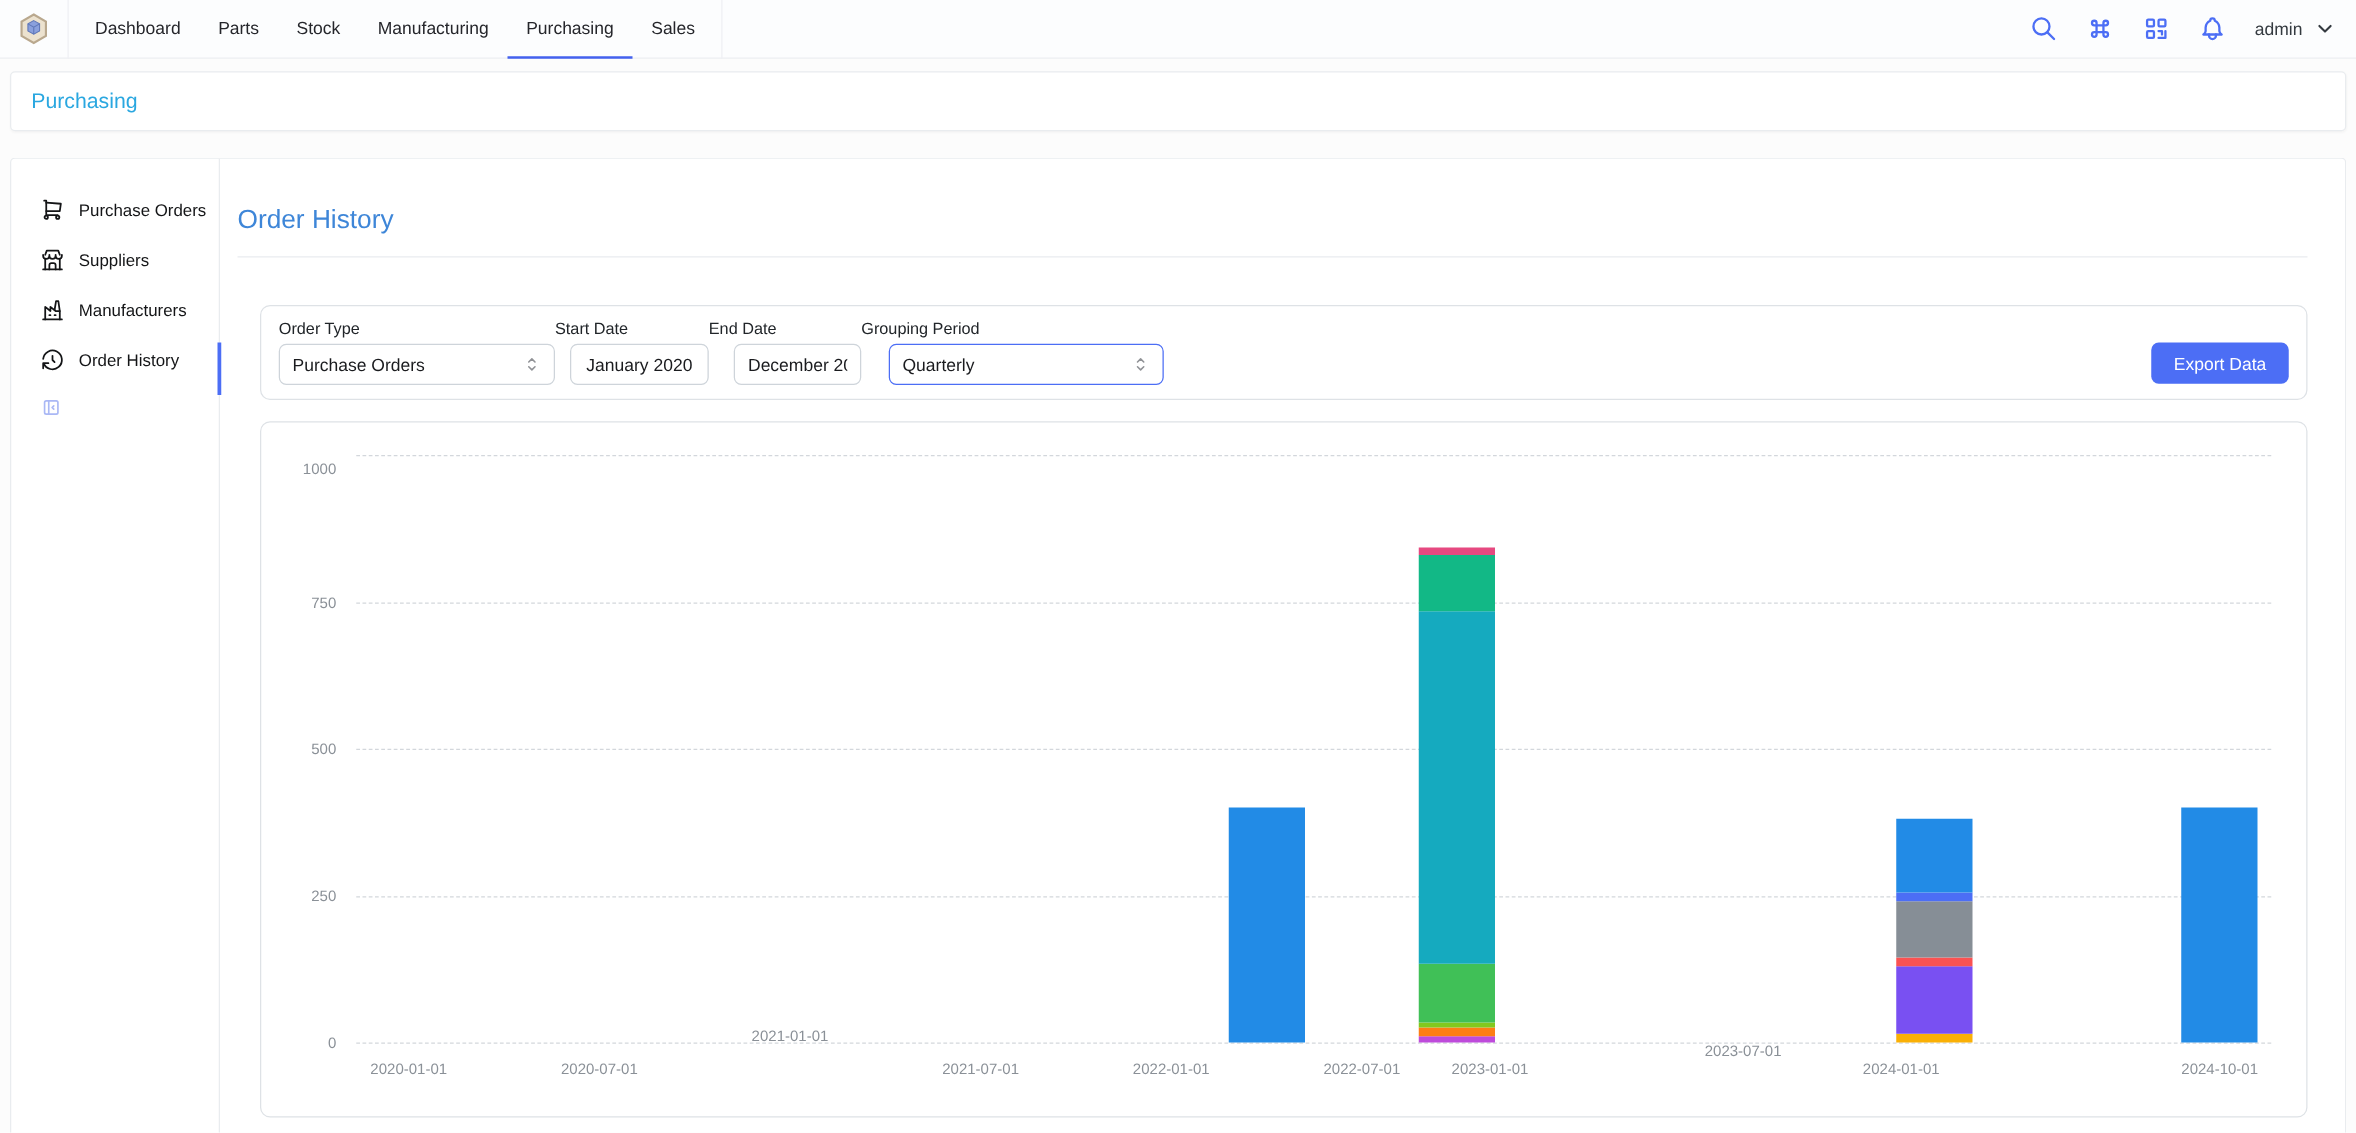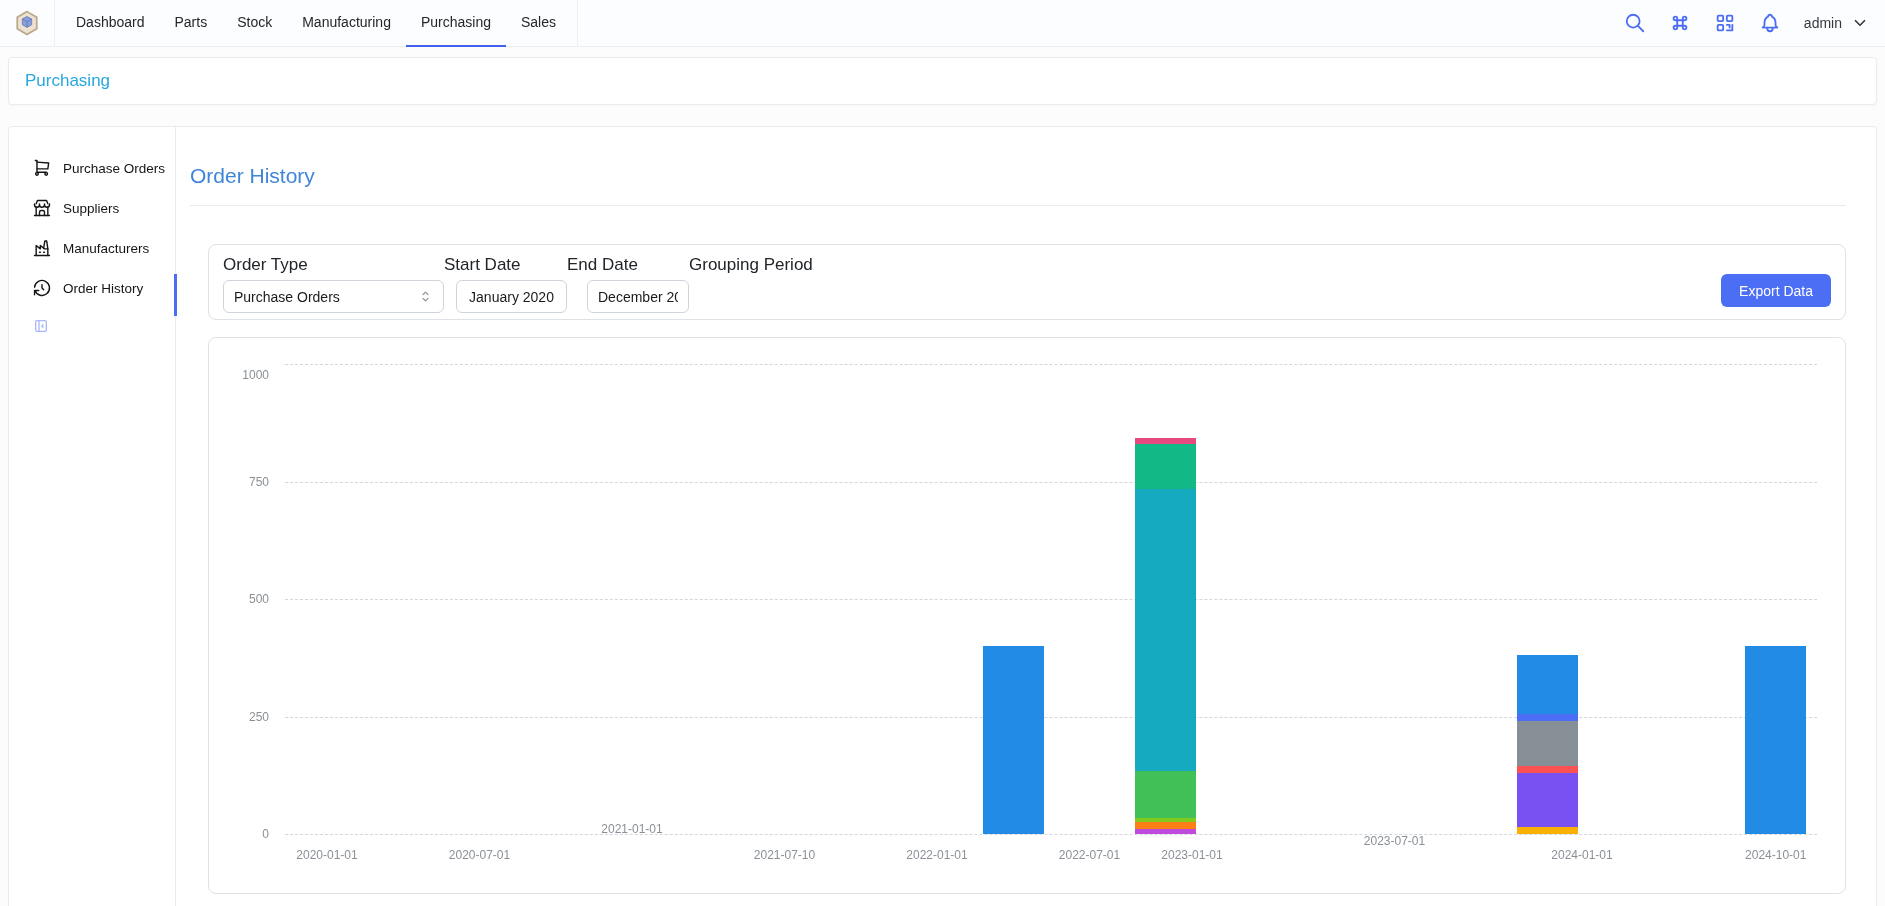--- a/index.html
+++ b/index.html
@@ -51,21 +51,21 @@
   .content { flex:1; padding:37px 30px 0 14px; position:relative; }
   .content-title { font-size:21px; color:#3e86d8; margin:0; font-weight:400; }
   .content-divider { border-bottom:1px solid #e9ecef; margin-top:17px; }
 
   
   .filter-card {
     margin:38px 0 0 18px; border:1px solid #dee2e6; border-radius:8px;
     padding:10px 14px 12px 14px; display:flex; align-items:flex-start; height:76px;
   }
   .fgroup { display:flex; flex-direction:column; }
-  .fgroup .flabel { font-size:17px; color:#212529; margin-bottom:5px; }
+  .fgroup .flabel { font-size:13px; color:#212529; margin-bottom:5px; }
   .control {
     height:33px; border:1px solid #ced4da; border-radius:6px; background:#fff;
     display:flex; align-items:center; padding:0 10px; font-size:14px; color:#1a1b1e;
   }
   .control.select { justify-content:space-between; cursor:pointer; }
   .control input { border:none; outline:none; font-size:14px; font-family:inherit; color:#1a1b1e; width:100%; padding:0; background:transparent;text-align:center; }
   .w-ordertype { width:221px; }
   .w-start { width:111px; margin-left:12px; }
   .w-end { width:102px; margin-left:20px; }
   .w-grouping { width:220px; margin-left:22px; }
@@ -218,44 +218,51 @@
         </div>
       </div>
       <div class="fgroup">
         <span class="flabel">End Date</span>
         <div class="control w-end">
           <input type="text" value="December 2024" style="">
         </div>
       </div>
       <div class="fgroup">
         <span class="flabel">Grouping Period</span>
+        <div class="control select focused w-grouping">
+          <span>Quarterly</span>
+          <svg width="15" height="15" viewBox="0 0 24 24" fill="none" stroke="#909296" stroke-width="2" stroke-linecap="round" stroke-linejoin="round">
+            <path d="M8 9l4 -4l4 4"></path>
+              <path d="M8 15l4 4l4 -4"></path>
+          </svg>
+        </div>
       </div>
       <button class="export-btn">Export Data</button>
     </div>
 
     <div class="chart-card" id="chart">
         <div class="gridline" style="top: 496px; left: 76px; width: 1532px;"></div>
         <div class="ytick" style="top: 489px;">0</div>
         <div class="gridline" style="top: 378.5px; left: 76px; width: 1532px;"></div>
         <div class="ytick" style="top: 371.5px;">250</div>
         <div class="gridline" style="top: 261px; left: 76px; width: 1532px;"></div>
         <div class="ytick" style="top: 254px;">500</div>
         <div class="gridline" style="top: 143.5px; left: 76px; width: 1532px;"></div>
         <div class="ytick" style="top: 136.5px;">750</div>
         <div class="gridline" style="top: 26px; left: 76px; width: 1532px;"></div>
         <div class="ytick" style="top: 30px;">1000</div>
         <div class="xtick" style="left: 68px; top: 510px;">2020-01-01</div>
         <div class="xtick" style="left: 220.5px; top: 510px;">2020-07-01</div>
         <div class="xtick" style="left: 373px; top: 484px;">2021-01-01</div>
-        <div class="xtick" style="left: 525.5px; top: 510px;">2021-07-10</div>
+        <div class="xtick" style="left: 525.5px; top: 510px;">2021-07-01</div>
         <div class="xtick" style="left: 678px; top: 510px;">2022-01-01</div>
         <div class="xtick" style="left: 830.5px; top: 510px;">2022-07-01</div>
         <div class="xtick" style="left: 933px; top: 510px;">2023-01-01</div>
         <div class="xtick" style="left: 1135.5px; top: 496px;">2023-07-01</div>
-        <div class="xtick" style="left: 1323px; top: 510px;">2024-01-01</div>
+        <div class="xtick" style="left: 1262px; top: 510px;">2024-01-01</div>
         <div class="xtick" style="left: 1516.75px; top: 510px;">2024-10-01</div>
         <div class="seg" style="left: 773.75px; top: 308px; width: 61px; height: 188px; background: rgb(34, 139, 230);"></div>
         <div class="seg" style="left: 926.25px; top: 491.3px; width: 61px; height: 4.7px; background: rgb(190, 75, 219);"></div>
         <div class="seg" style="left: 926.25px; top: 484.25px; width: 61px; height: 7.05px; background: rgb(253, 126, 20);"></div>
         <div class="seg" style="left: 926.25px; top: 479.55px; width: 61px; height: 4.7px; background: rgb(130, 201, 30);"></div>
         <div class="seg" style="left: 926.25px; top: 432.55px; width: 61px; height: 47px; background: rgb(64, 192, 87);"></div>
         <div class="seg" style="left: 926.25px; top: 150.55px; width: 61px; height: 282px; background: rgb(21, 170, 191);"></div>
         <div class="seg" style="left: 926.25px; top: 105.9px; width: 61px; height: 44.65px; background: rgb(18, 184, 134);"></div>
         <div class="seg" style="left: 926.25px; top: 100.26px; width: 61px; height: 5.64px; background: rgb(230, 73, 128);"></div>
         <div class="seg" style="left: 1307.5px; top: 488.95px; width: 61px; height: 7.05px; background: rgb(250, 176, 5);"></div>

